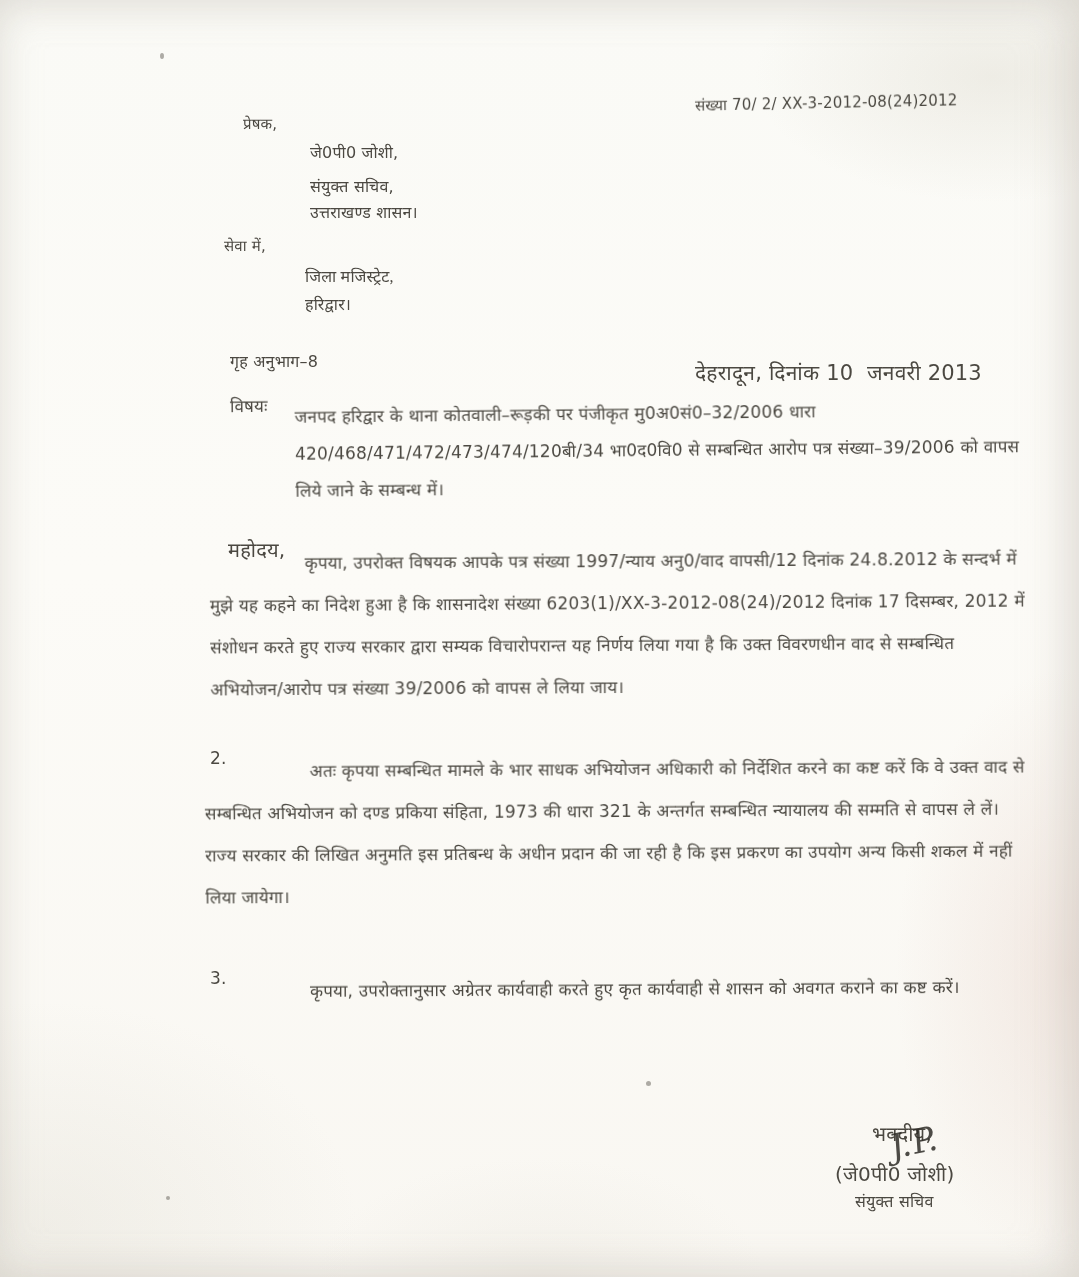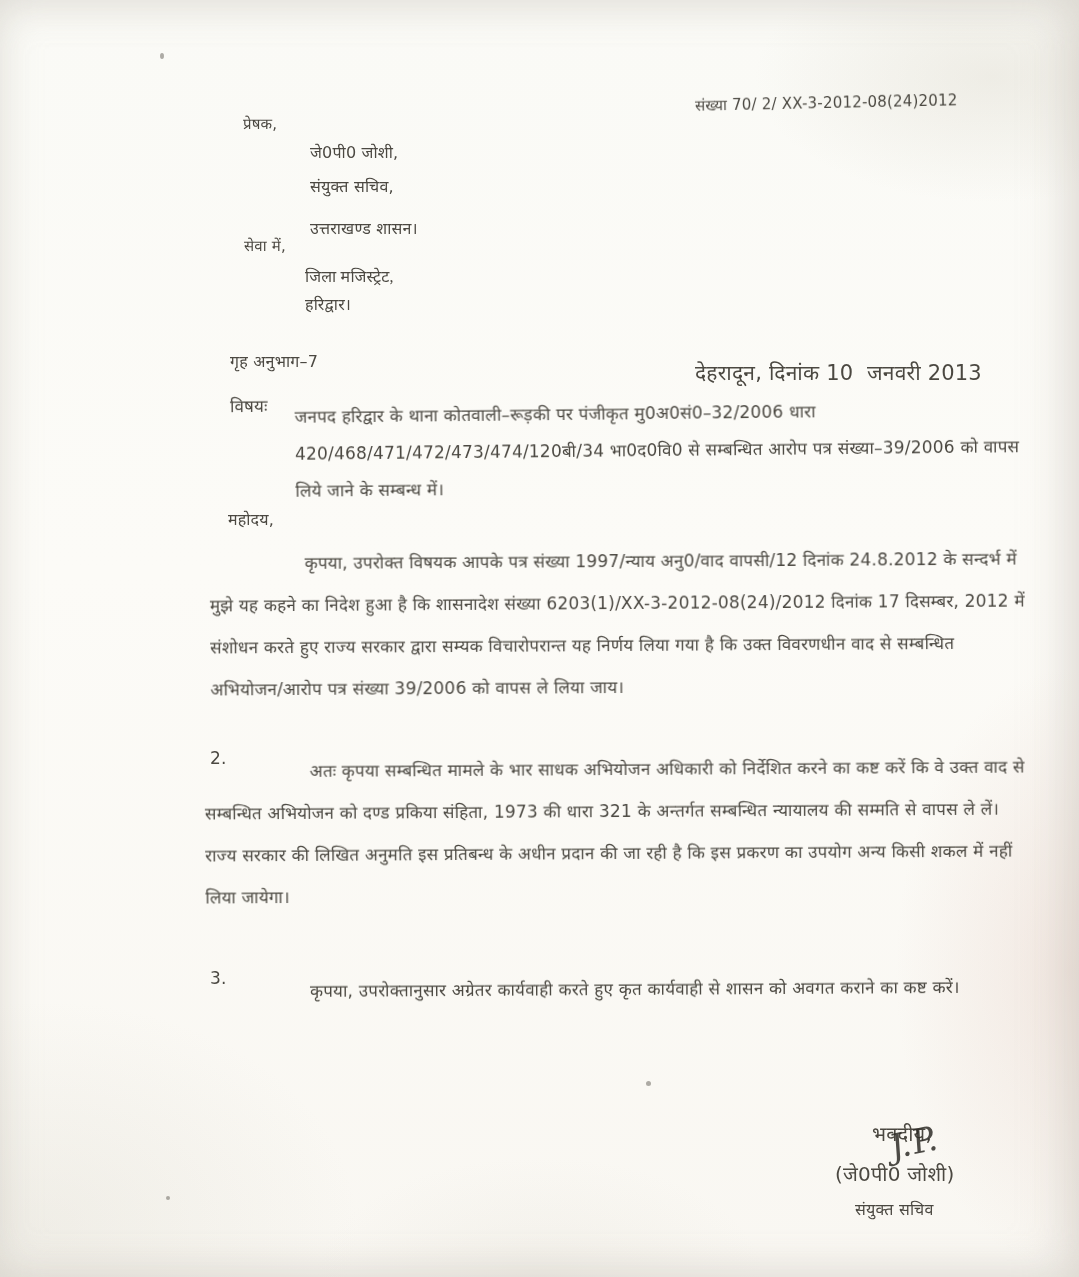--- a/index.html
+++ b/index.html
@@ -62,21 +62,21 @@
   .from-block { font-size: 16px; line-height: 30px; }
   .to-block { font-size: 16px; line-height: 28px; font-family: Liberation Serif, serif; }
   .encl { font-size: 16px; }
   .place-date { font-size: 21px; }
 
   .subject {
     font-size: 17px;
     line-height: 37px;
     transform: rotate(-0.6deg);
   }
-  .salut { font-size: 16px; }
+  .salut { font-size: 20px; margin-top: 28px; }
 
   .body-p {
     font-size: 17px;
     line-height: 42px;
     transform: rotate(-0.35deg);
   }
   .num { font-size: 17px; }
   .signature {
     position: absolute;
     font-family: "DejaVu Serif", serif;
@@ -96,27 +96,27 @@
   <div class="speck" style="left:160px; top:53px; width:4px; height:6px;"></div>
   <div class="speck" style="left:646px; top:1081px; width:5px; height:5px;"></div>
   <div class="speck" style="left:166px; top:1196px; width:4px; height:4px;"></div>
 
   <div class="hw ref-no blur" style="left:695px; top:92px;">संख्या 70/ 2/ XX-3-2012-08(24)2012</div>
 
   <div class="hw lbl blur" style="left:243px; top:113px;">प्रेषक,</div>
 
   <div class="hw from-block blur" style="left:310px; top:138px;">जे0पी0 जोशी,</div>
   <div class="hw from-block blur" style="left:310px; top:172px;">संयुक्त सचिव,</div>
-  <div class="hw from-block blur" style="left:310px; top:198px;margin-top:16px;">उत्तराखण्ड शासन।</div>
+  <div class="hw from-block blur" style="left:310px; top:198px;">उत्तराखण्ड शासन।</div>
 
-  <div class="hw lbl blur" style="left:244px; top:235px;">सेवा में,</div>
+  <div class="hw lbl blur" style="left:224px; top:235px;">सेवा में,</div>
   <div class="hw to-block blur" style="left:305px; top:263px;">जिला मजिस्ट्रेट,</div>
   <div class="hw to-block blur" style="left:305px; top:291px;text-align:center;">हरिद्वार।</div>
 
-  <div class="hw encl blur" style="left:230px; top:350px;">गृह अनुभाग–7</div>
+  <div class="hw encl blur" style="left:230px; top:350px;">गृह अनुभाग–8</div>
 
   <div class="hw place-date blur" style="left:695px; top:358px;">देहरादून, दिनांक 10  जनवरी 2013</div>
 
   <div class="hw subject blur" style="left:230px; top:388px;">विषयः</div>
   <div class="hw subject blur" style="left:295px; top:395px; width:725px; white-space:normal;">जनपद हरिद्वार के थाना कोतवाली–रूड़की पर पंजीकृत मु0अ0सं0–32/2006 धारा 420/468/471/472/473/474/120बी/34 भा0द0वि0 से सम्बन्धित आरोप पत्र संख्या–39/2006 को वापस लिये जाने के सम्बन्ध में।</div>
 
   <div class="hw salut blur" style="left:228px; top:508px;">महोदय,</div>
 
   <div class="hw body-p blur" style="left:210px; top:540px; width:820px; white-space:normal; text-indent:95px;">कृपया, उपरोक्त विषयक आपके पत्र संख्या 1997/न्याय अनु0/वाद वापसी/12 दिनांक 24.8.2012 के सन्दर्भ में मुझे यह कहने का निदेश हुआ है कि शासनादेश संख्या 6203(1)/XX-3-2012-08(24)/2012 दिनांक 17 दिसम्बर, 2012 में संशोधन करते हुए राज्य सरकार द्वारा सम्यक विचारोपरान्त यह निर्णय लिया गया है कि उक्त विवरणधीन वाद से सम्बन्धित अभियोजन/आरोप पत्र संख्या 39/2006 को वापस ले लिया जाय।</div>
 
@@ -124,16 +124,16 @@
   <div class="hw body-p blur" style="left:205px; top:748px; width:830px; white-space:normal; text-indent:105px;">अतः कृपया सम्बन्धित मामले के भार साधक अभियोजन अधिकारी को निर्देशित करने का कष्ट करें कि वे उक्त वाद से सम्बन्धित अभियोजन को दण्ड प्रकिया संहिता, 1973 की धारा 321 के अन्तर्गत सम्बन्धित न्यायालय की सम्मति से वापस ले लें। राज्य सरकार की लिखित अनुमति इस प्रतिबन्ध के अधीन प्रदान की जा रही है कि इस प्रकरण का उपयोग अन्य किसी शकल में नहीं लिया जायेगा।</div>
 
   <div class="hw num blur" style="left:210px; top:968px;">3.</div>
   <div class="hw body-p blur" style="left:205px; top:968px; width:830px; white-space:normal; text-indent:105px;">कृपया, उपरोक्तानुसार अग्रेतर कार्यवाही करते हुए कृत कार्यवाही से शासन को अवगत कराने का कष्ट करें।</div>
 
   <div class="hw blur" style="left:872px; top:1120px; font-size:20px;">भवदीय,</div>
 
   <div class="signature" style="left:890px; top:1122px;">J.P.</div>
 
   <div class="hw blur" style="left:835px; top:1160px; font-size:20px;">(जे0पी0 जोशी)</div>
-  <div class="hw blur" style="left:855px; top:1190px; font-size:16px;margin-top:8px;">संयुक्त सचिव</div>
+  <div class="hw blur" style="left:855px; top:1190px; font-size:16px;">संयुक्त सचिव</div>
 
   <div class="edge-shade"></div>
 </div>
 
 </body></html>

